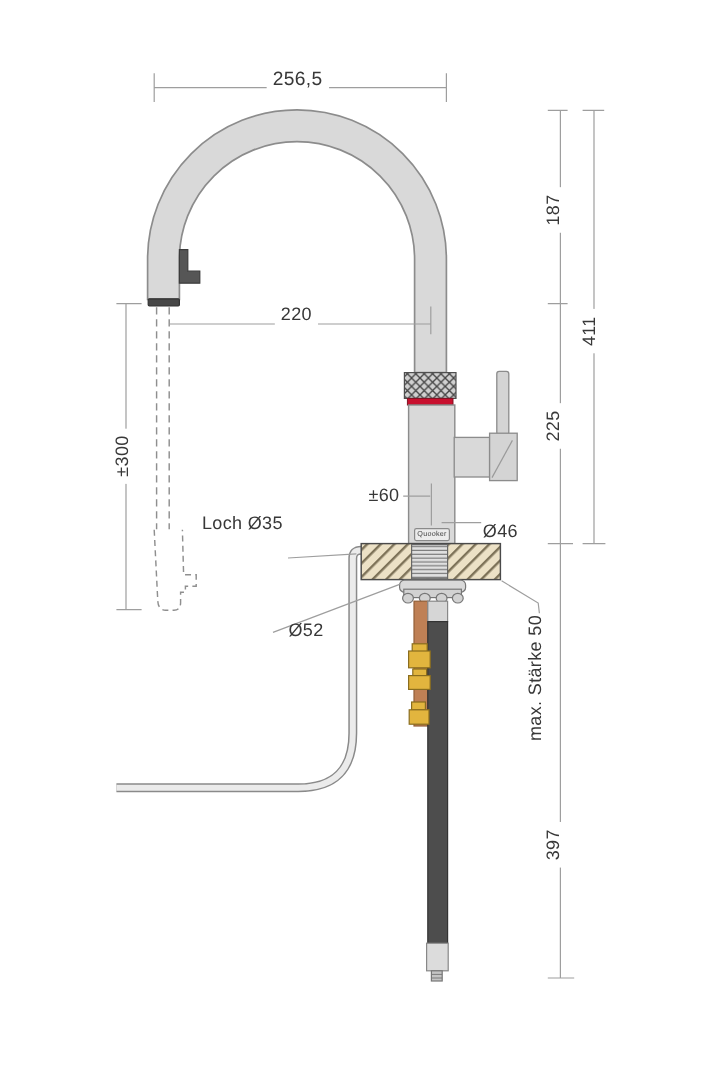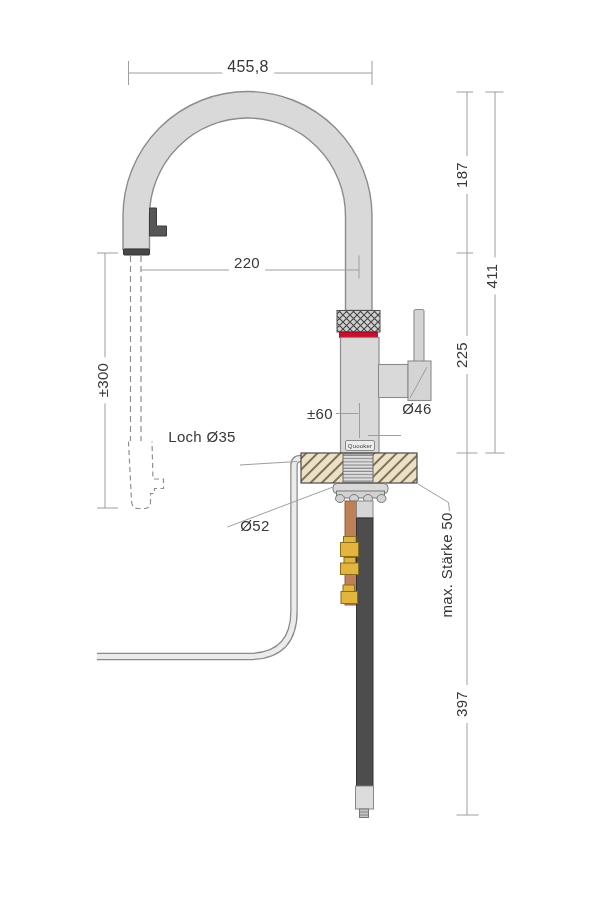--- a/index.html
+++ b/index.html
@@ -133,25 +133,25 @@
     </g>
     <g>
       <path d="M227.5 527 L333 487"></path>
     </g>
     <g>
       <path d="M418 484 L448.5 502.5 L449.5 511"></path>
     </g>
   </g>
 </svg>
 
-<div class="lbl big gap" style="left:248px;top:67px;">455,8</div>
+<div class="lbl big gap" style="left:248px;top:67px;">256,5</div>
 <div class="lbl gap" style="left:247px;top:263px;">220</div>
 <div class="lbl rot gap" style="left:103px;top:380px;">±300</div>
 <div class="lbl" style="left:320px;top:414px;">±60</div>
-<div class="lbl" style="left:417px;top:409px;">Ø46</div>
+<div class="lbl" style="left:417px;top:444px;">Ø46</div>
 <div class="lbl" style="left:202px;top:437px;text-align:right;">Loch Ø35</div>
 <div class="lbl" style="left:207px;top:526px;margin-left:48px;">Ø52</div>
 <div class="lbl rot" style="left:447px;top:565px;">max. Stärke 50</div>
 <div class="lbl rot gap" style="left:462px;top:175px;">187</div>
 <div class="lbl rot gap" style="left:492px;top:276px;">411</div>
 <div class="lbl rot gap" style="left:462px;top:355px;">225</div>
 <div class="lbl rot gap" style="left:462px;top:704px;">397</div>
 
 <div class="brand-plate">
   <span>Quooker</span>

